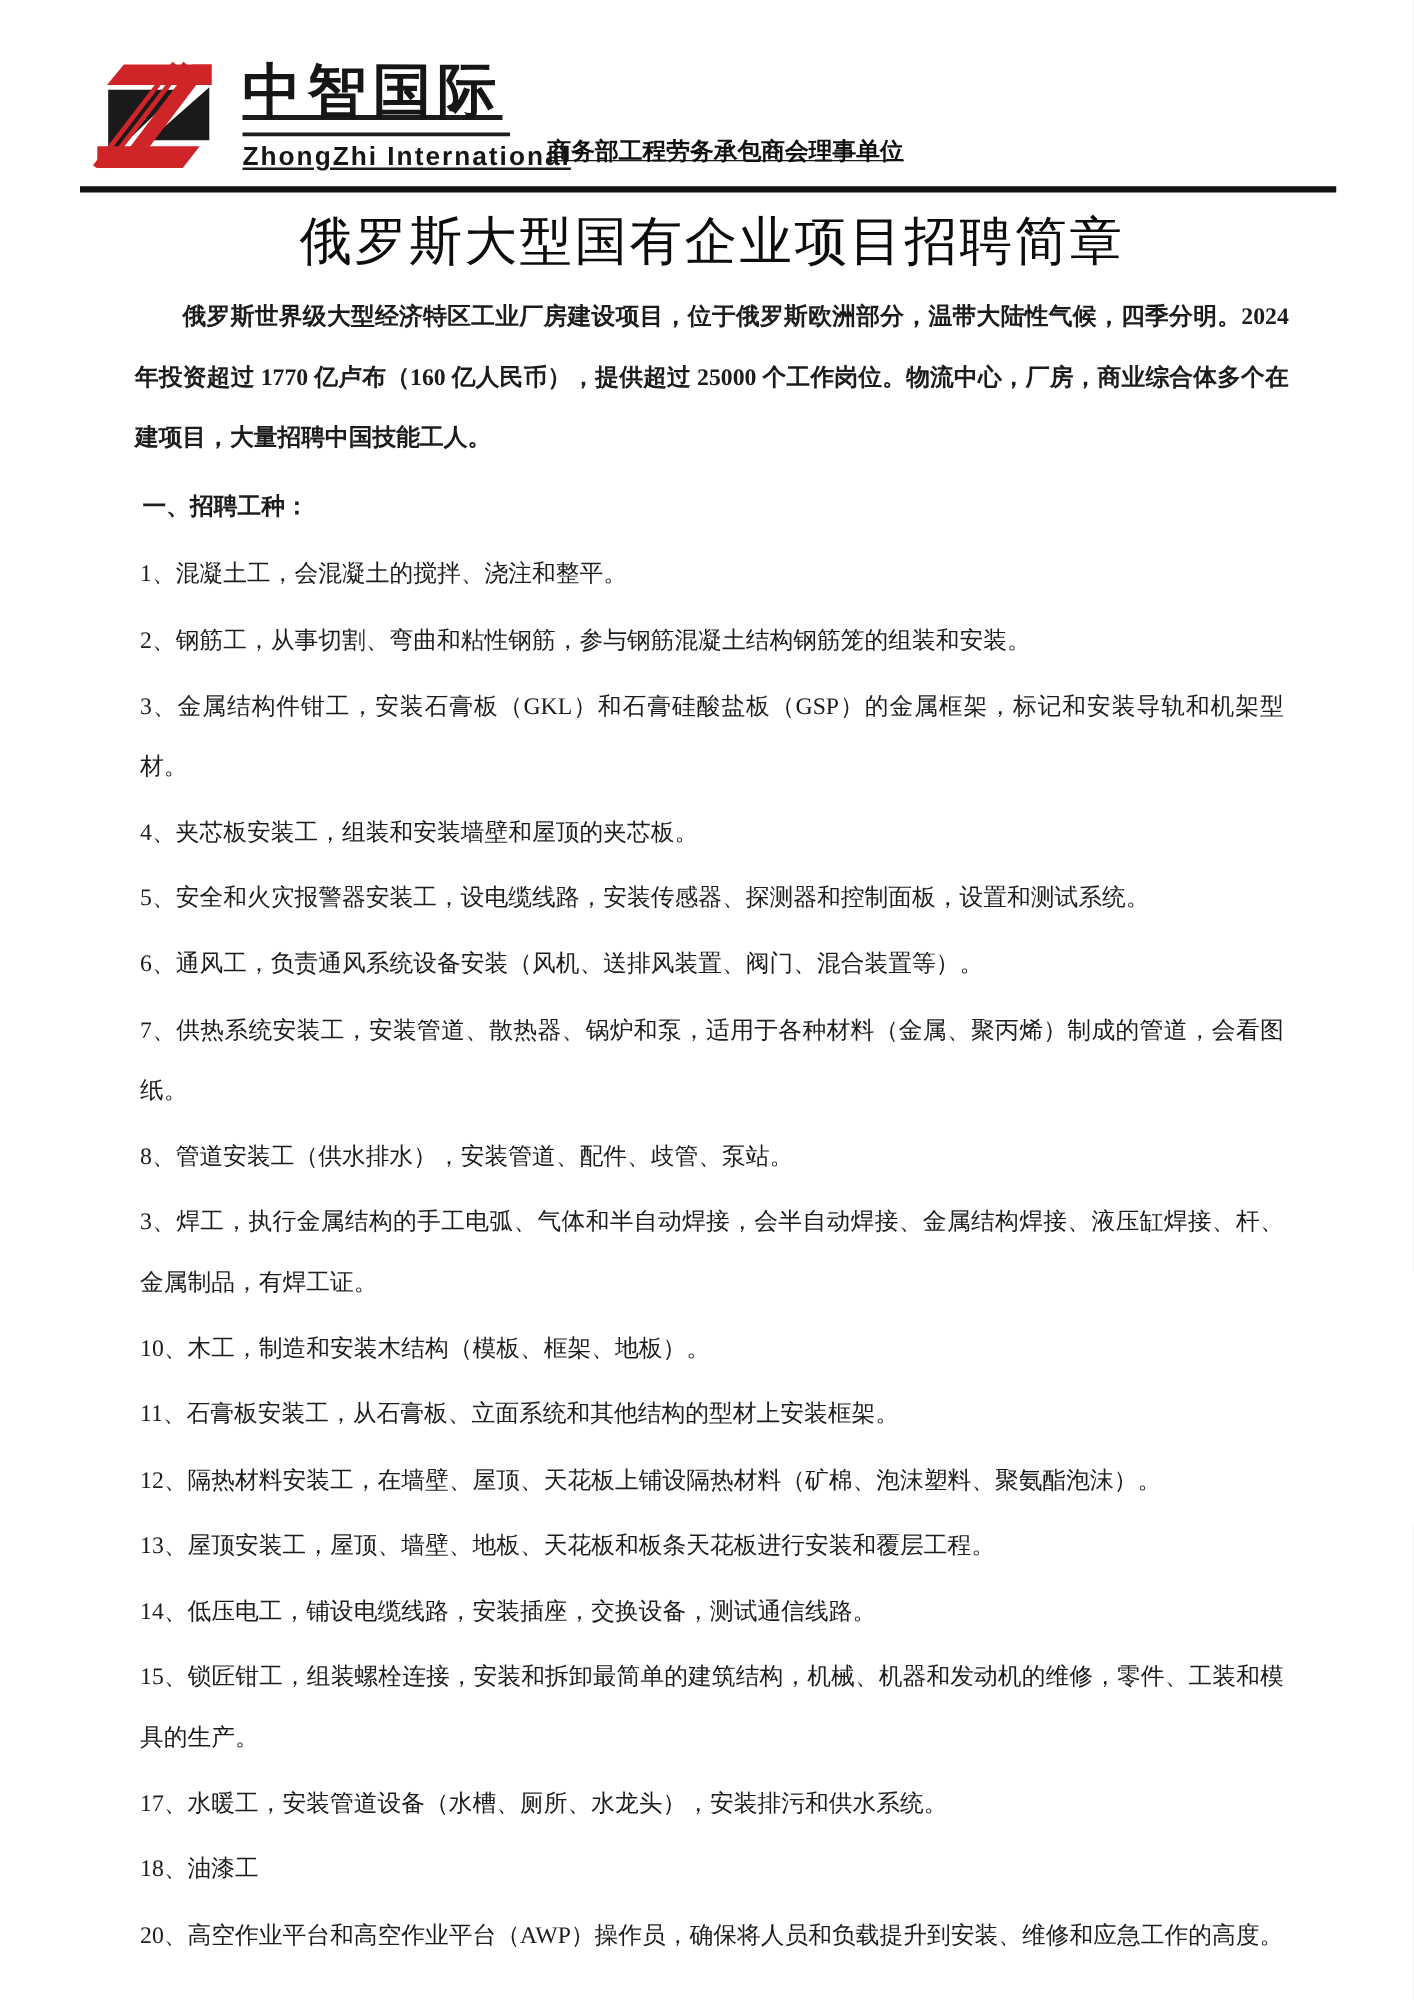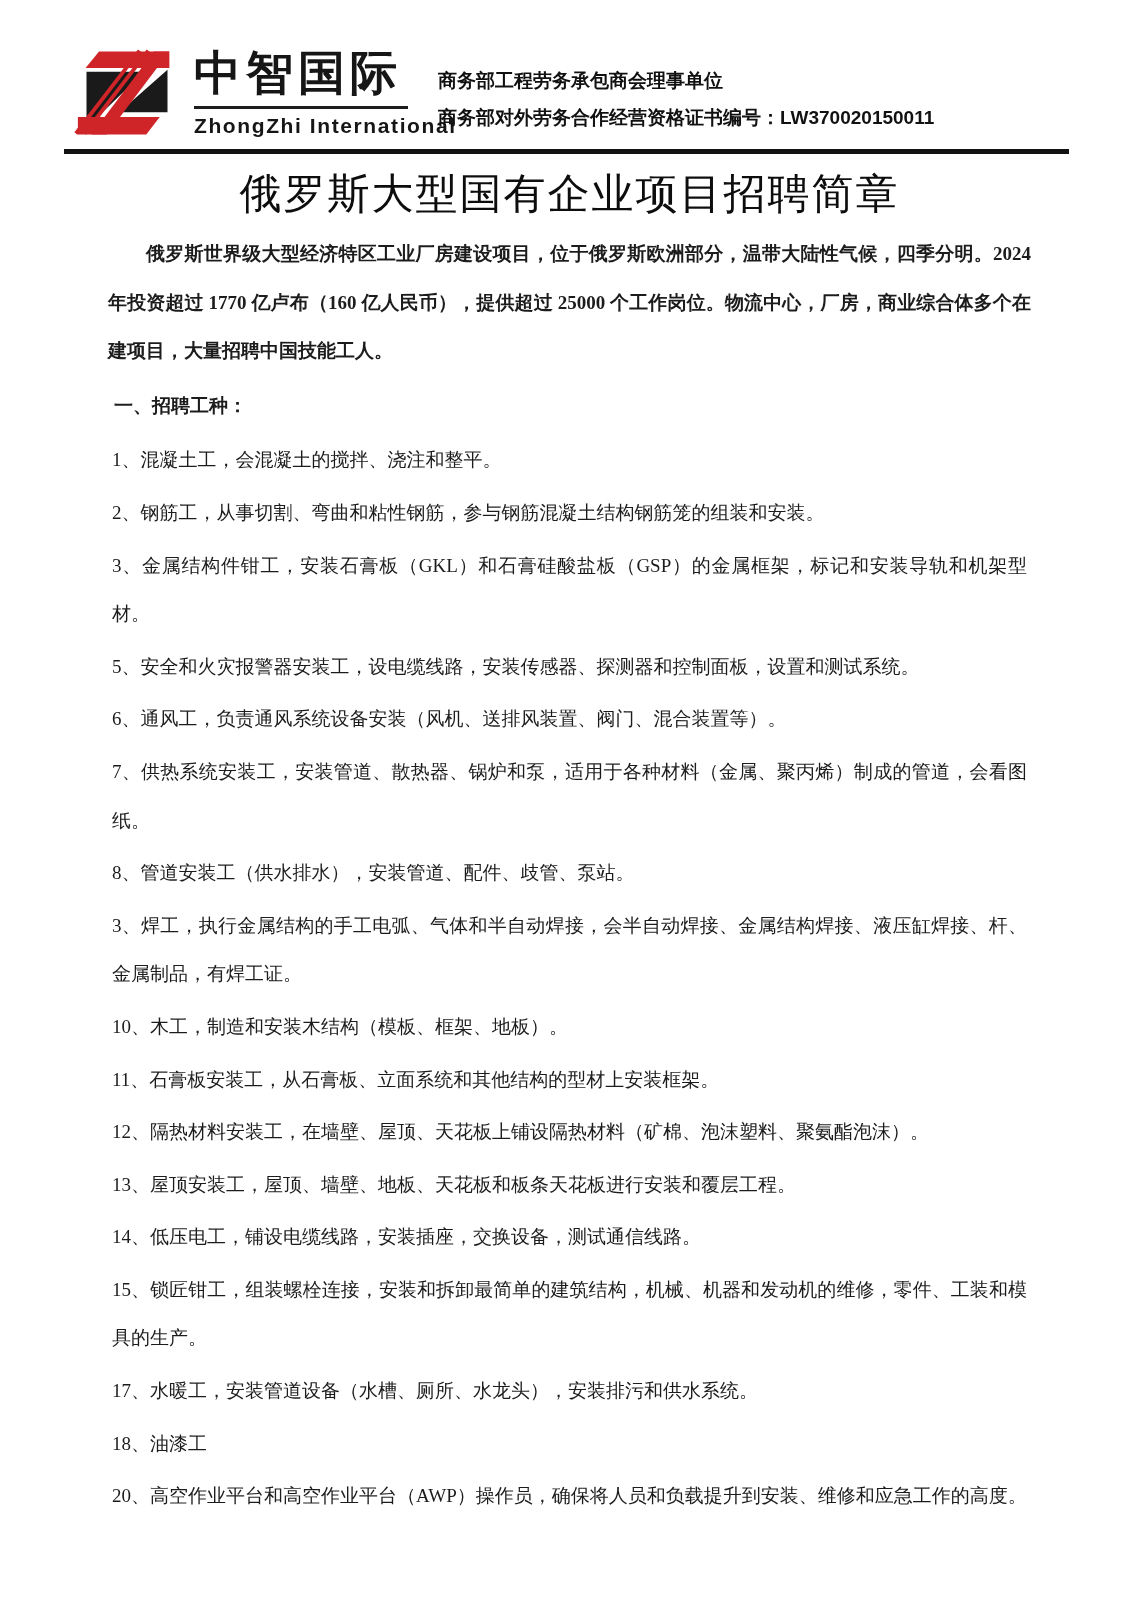--- a/index.html
+++ b/index.html
@@ -9,22 +9,23 @@
     margin:0 auto;
     background:#ffffff;
     color:#1c1c1c;
     font-family:"Liberation Serif","DejaVu Serif",serif;
     overflow:hidden;
     box-sizing:border-box;
   }
   
   .header {
     display:flex;
-    align-items:center;
+    align-items:flex-end;
     padding:46px 60px 0 74px;
+    text-decoration:underline;
   }
   .logo { display:flex; align-items:flex-start; }
   .logo-mark { display:block; width:106px; height:94px; flex:0 0 auto; }
   .logo-mark svg { display:block; width:106px; height:94px; }
   .logo-text { margin-left:14px; width:218px; }
   .logo-cn {
     font-family:"Liberation Sans","DejaVu Sans",sans-serif;
     font-weight:900;
     font-size:47px;
     line-height:1.05;
@@ -109,34 +110,34 @@
         </svg>
       </span>
       <div class="logo-text">
         <div class="logo-cn">中智国际</div>
         <div class="logo-underline"></div>
         <div class="logo-en">ZhongZhi International</div>
       </div>
     </div>
     <div class="header-right">
       <div>商务部工程劳务承包商会理事单位</div>
-      <div><span>商务部对外劳务合作经营资格证书编号：</span><span class="cert-number">LW370020150011</span></div>
     </div>
   </header>
 
   <div class="rule"></div>
 
   <main class="content">
     <h1 class="title">俄罗斯大型国有企业项目招聘简章</h1>
     <p class="intro">俄罗斯世界级大型经济特区工业厂房建设项目，位于俄罗斯欧洲部分，温带大陆性气候，四季分明。2024 年投资超过 1770 亿卢布（160 亿人民币），提供超过 25000 个工作岗位。物流中心，厂房，商业综合体多个在建项目，大量招聘中国技能工人。</p>
     <p class="section-heading">一、招聘工种：</p>
     <div class="jobs">
         <p class="job">1、混凝土工，会混凝土的搅拌、浇注和整平。</p>
         <p class="job">2、钢筋工，从事切割、弯曲和粘性钢筋，参与钢筋混凝土结构钢筋笼的组装和安装。</p>
         <p class="job">3、金属结构件钳工，安装石膏板（GKL）和石膏硅酸盐板（GSP）的金属框架，标记和安装导轨和机架型材。</p>
+        <p class="job">4、夹芯板安装工，组装和安装墙壁和屋顶的夹芯板。</p>
         <p class="job">5、安全和火灾报警器安装工，设电缆线路，安装传感器、探测器和控制面板，设置和测试系统。</p>
         <p class="job">6、通风工，负责通风系统设备安装（风机、送排风装置、阀门、混合装置等）。</p>
         <p class="job">7、供热系统安装工，安装管道、散热器、锅炉和泵，适用于各种材料（金属、聚丙烯）制成的管道，会看图纸。</p>
         <p class="job">8、管道安装工（供水排水），安装管道、配件、歧管、泵站。</p>
         <p class="job">3、焊工，执行金属结构的手工电弧、气体和半自动焊接，会半自动焊接、金属结构焊接、液压缸焊接、杆、金属制品，有焊工证。</p>
         <p class="job">10、木工，制造和安装木结构（模板、框架、地板）。</p>
         <p class="job">11、石膏板安装工，从石膏板、立面系统和其他结构的型材上安装框架。</p>
         <p class="job">12、隔热材料安装工，在墙壁、屋顶、天花板上铺设隔热材料（矿棉、泡沫塑料、聚氨酯泡沫）。</p>
         <p class="job">13、屋顶安装工，屋顶、墙壁、地板、天花板和板条天花板进行安装和覆层工程。</p>
         <p class="job">14、低压电工，铺设电缆线路，安装插座，交换设备，测试通信线路。</p>

